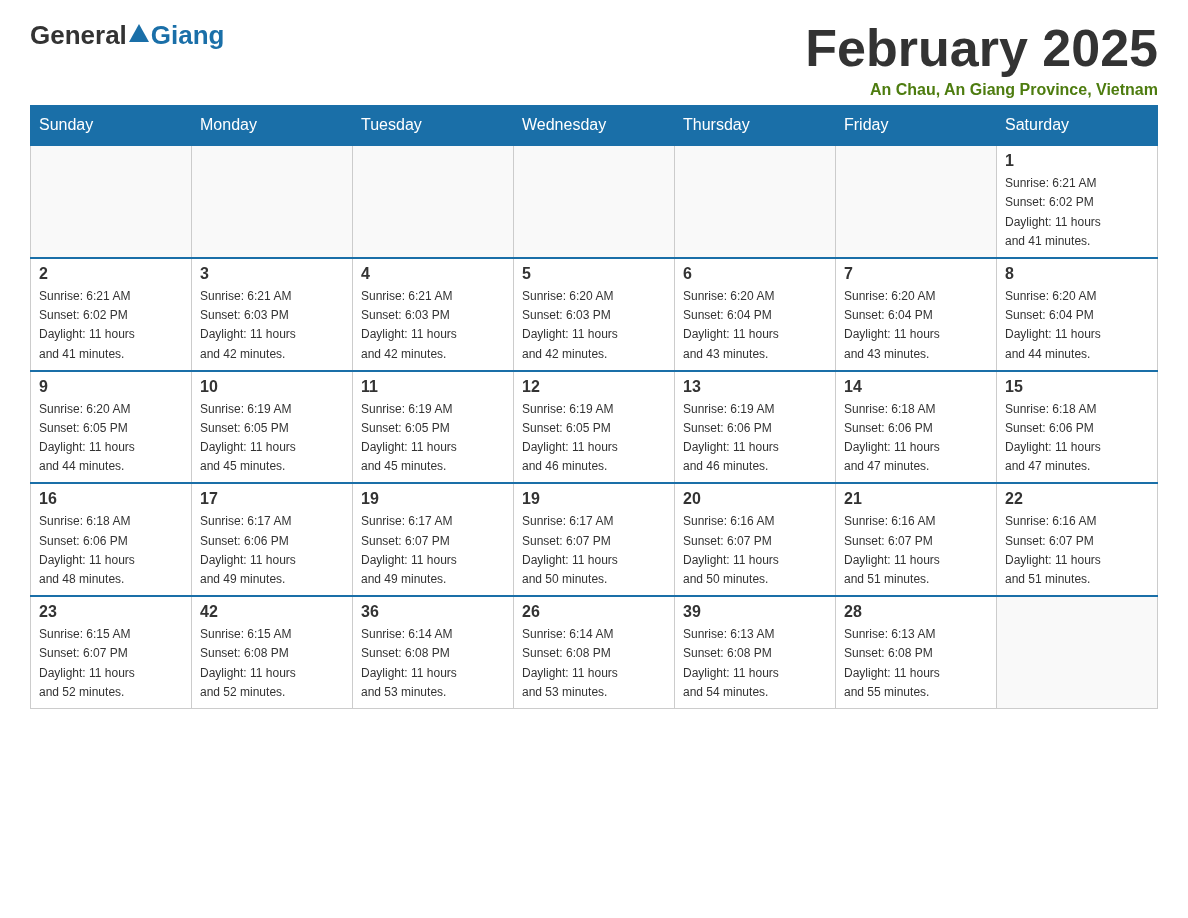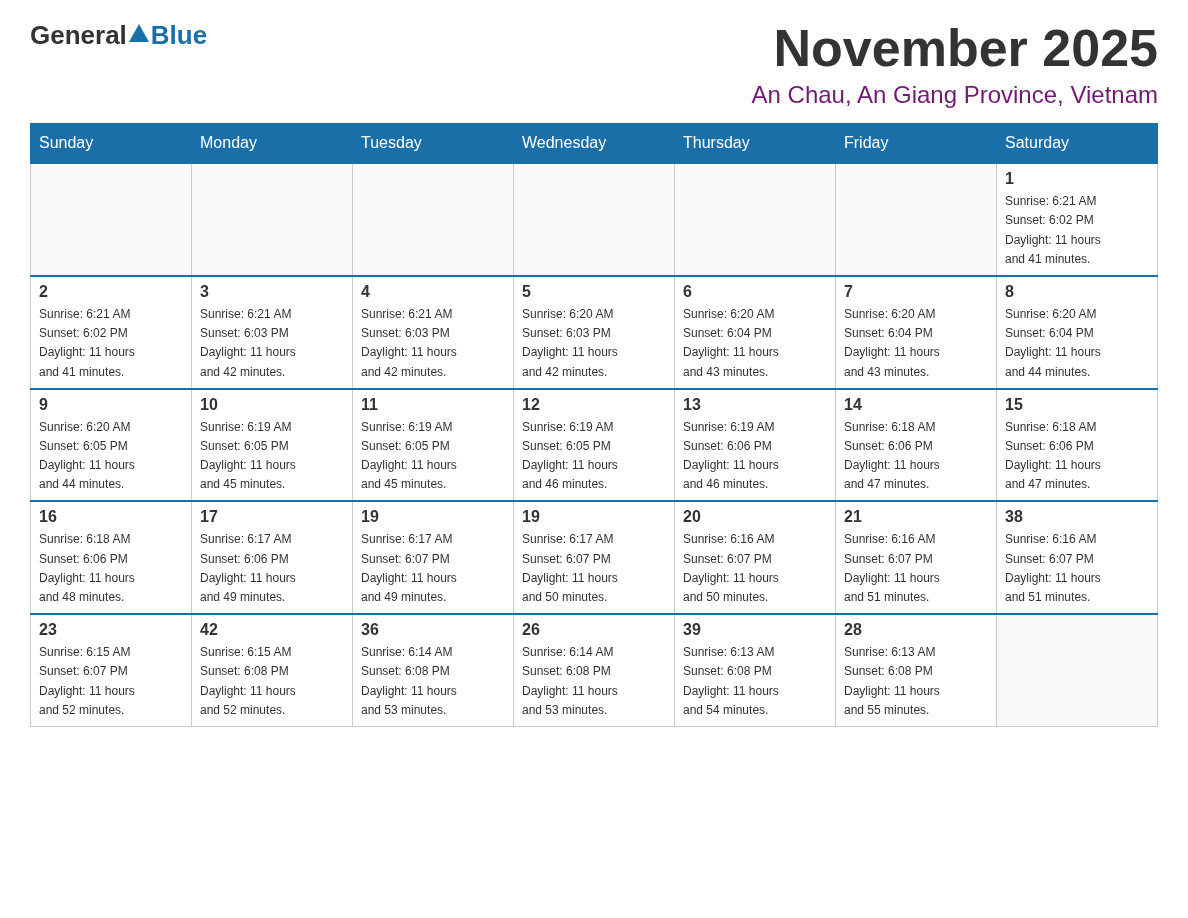--- a/index.html
+++ b/index.html
@@ -7,40 +7,41 @@
       font-family: Arial, sans-serif;
       background: #fff;
       width: 1188px;
       min-height: 918px;
       padding: 20px 30px;
     }
     .header {
       display: flex;
       justify-content: space-between;
       align-items: flex-start;
-      margin-bottom: 14px;
+      margin-bottom: 6px;
     }
     .logo {
       display: flex;
       flex-direction: column;
       align-items: flex-start;
     }
     .title-section {
       text-align: right;
     }
     .month-title {
       font-size: 52px;
       font-weight: bold;
       color: #333;
       line-height: 1.1;
     }
     .location {
-      font-size: 24px;
-      color: #701a75;
+      font-size: 16px;
+      color: #4d7c0f;
       margin-top: 4px;
+      font-weight: bold;
     }
     .calendar {
       width: 100%;
       border-collapse: collapse;
       margin-top: 4px;
     }
     .calendar th {
       background-color: #1a6fa8;
       color: #fff;
       font-size: 16px;
@@ -101,25 +102,25 @@
     }
   </style>
 </head>
 <body>
 
 <div class="header">
   <div class="logo">
     <div class="logo-wrapper">
       <span class="general-text">General</span>
       <span class="triangle-icon"></span>
-      <span class="blue-word">Blue</span>
+      <span class="blue-word">Giang</span>
     </div>
   </div>
   <div class="title-section">
-    <div class="month-title">November 2025</div>
+    <div class="month-title">February 2025</div>
     <div class="location">An Chau, An Giang Province, Vietnam</div>
   </div>
 </div>
 
 <table class="calendar">
   <thead>
     <tr>
     <th>Sunday</th>
         <th>Monday</th>
         <th>Tuesday</th>
@@ -221,21 +222,21 @@
         </td>
         <td>
           <span class="day-number">20</span>
           <div class="day-info">Sunrise: 6:16 AM<br>Sunset: 6:07 PM<br>Daylight: 11 hours<br>and 50 minutes.</div>
         </td>
         <td>
           <span class="day-number">21</span>
           <div class="day-info">Sunrise: 6:16 AM<br>Sunset: 6:07 PM<br>Daylight: 11 hours<br>and 51 minutes.</div>
         </td>
         <td>
-          <span class="day-number">38</span>
+          <span class="day-number">22</span>
           <div class="day-info">Sunrise: 6:16 AM<br>Sunset: 6:07 PM<br>Daylight: 11 hours<br>and 51 minutes.</div>
         </td>
       </tr>
       <tr>
         <td>
           <span class="day-number">23</span>
           <div class="day-info">Sunrise: 6:15 AM<br>Sunset: 6:07 PM<br>Daylight: 11 hours<br>and 52 minutes.</div>
         </td>
         <td>
           <span class="day-number">42</span>

